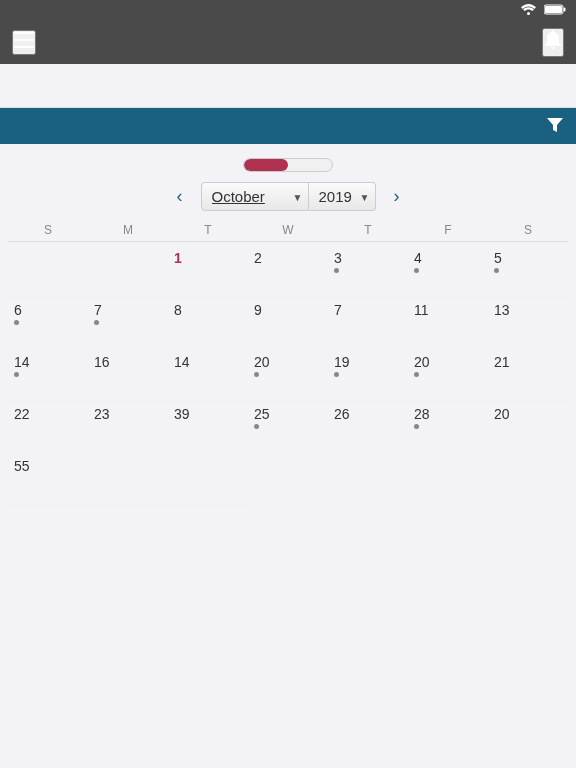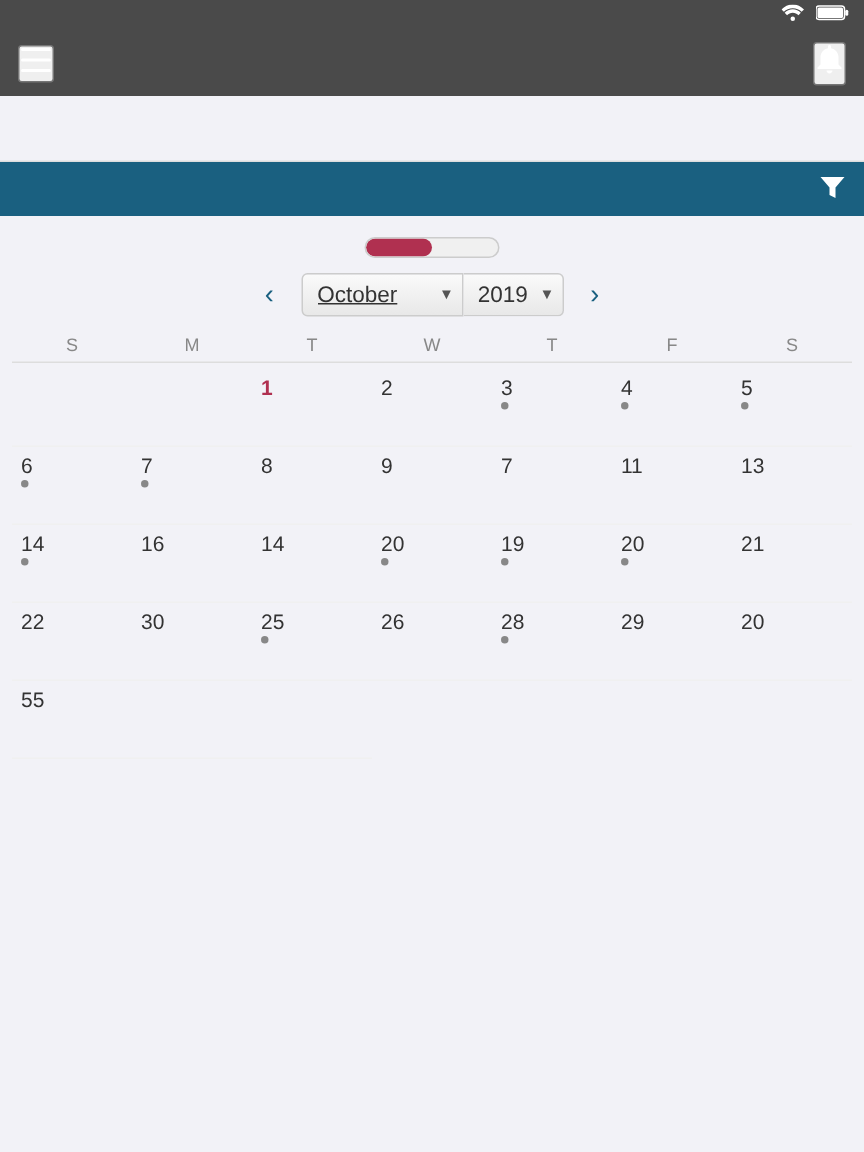--- a/index.html
+++ b/index.html
@@ -404,35 +404,35 @@
         <span class="cell-date">20</span>
         <span class="cell-dot"></span>
       </div>
       <div class="calendar-cell">
         <span class="cell-date">21</span>
       </div>
       <div class="calendar-cell">
         <span class="cell-date">22</span>
       </div>
       <div class="calendar-cell">
-        <span class="cell-date">30</span>
+        <span class="cell-date">23</span>
+      </div>
+      <div class="calendar-cell">
+        <span class="cell-date">39</span>
       </div>
       <div class="calendar-cell">
         <span class="cell-date">25</span>
         <span class="cell-dot"></span>
       </div>
       <div class="calendar-cell">
         <span class="cell-date">26</span>
       </div>
       <div class="calendar-cell">
         <span class="cell-date">28</span>
         <span class="cell-dot"></span>
-      </div>
-      <div class="calendar-cell">
-        <span class="cell-date">29</span>
       </div>
       <div class="calendar-cell">
         <span class="cell-date">20</span>
       </div>
       <div class="calendar-cell">
         <span class="cell-date">55</span>
       </div>
       <div class="calendar-cell empty-cell"></div>
       <div class="calendar-cell empty-cell"></div>
     </div>

